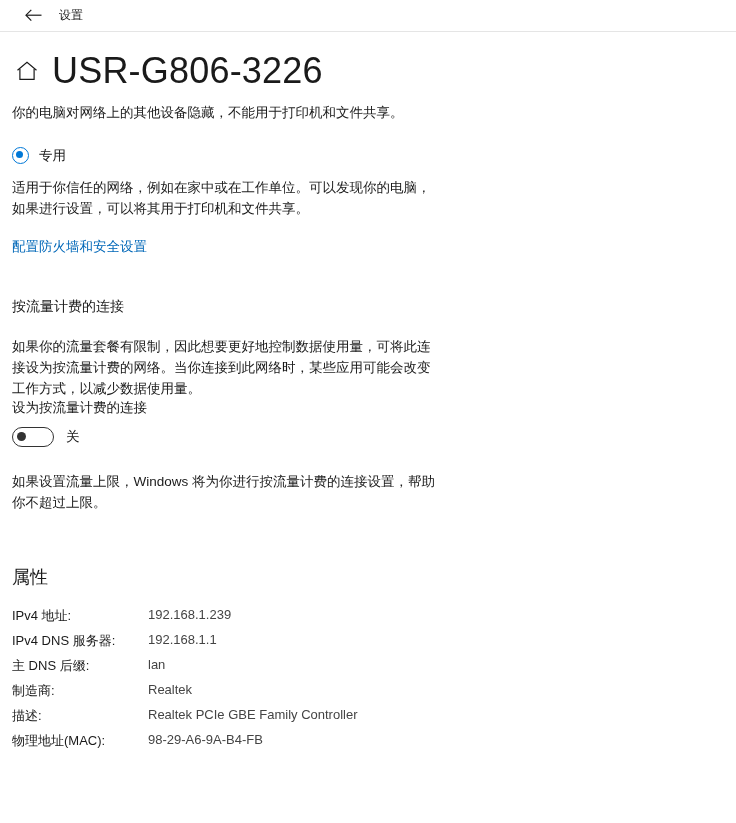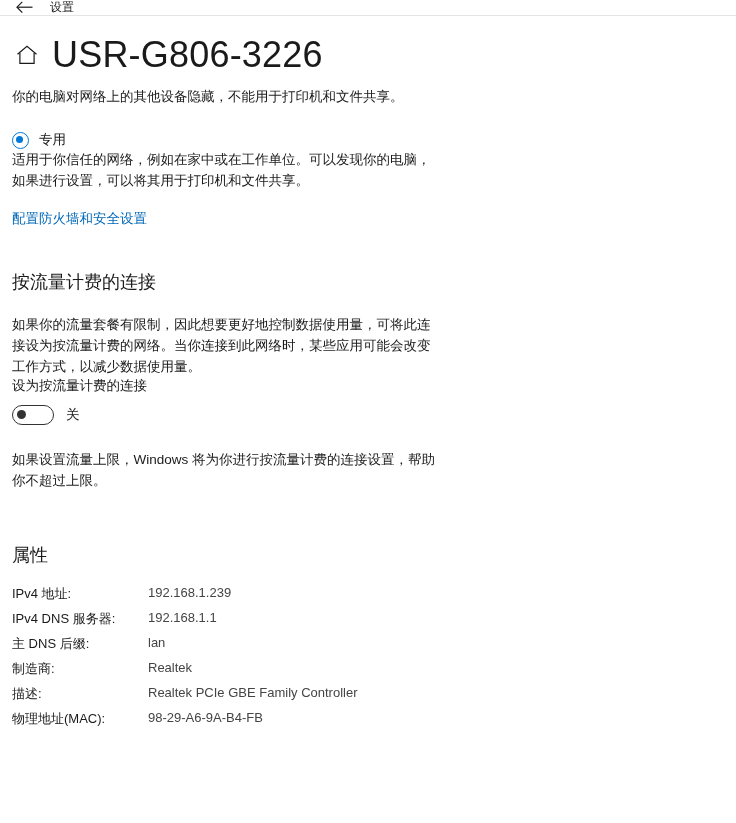--- a/index.html
+++ b/index.html
@@ -5,24 +5,24 @@
   * { box-sizing: border-box; }
   html, body {
     margin: 0; padding: 0;
     width: 736px; height: 823px;
     background: #ffffff;
     font-family: "Liberation Sans", sans-serif;
     color: #000000;
     overflow: hidden;
   }
   .titlebar {
-    height: 16px;
+    height: 32px;
     display: flex;
     align-items: center;
-    padding-left: 8px;
+    padding-left: 17px;
     border-bottom: 1px solid #e5e5e5;
   }
   .back-btn {
     width: 32px; height: 26px;
     display: flex; align-items: center; justify-content: center;
     font-size: 15px;
     color: #1a1a1a;
     cursor: pointer;
   }
   .titlebar-title {
@@ -55,22 +55,22 @@
   .para {
     font-size: 13.5px;
     line-height: 21px;
     color: #1a1a1a;
     margin: 0;
     max-width: 420px;
   }
   .top-desc { margin-top: 10px; }
   .radio-row {
     display: flex;
-    align-items: center;
     margin-top: 24px;
+    margin-bottom: 12px;
   }
   .radio {
     width: 17px; height: 17px;
     border-radius: 50%;
     border: 1.6px solid #0078d7;
     background: #fff;
     position: relative;
     margin-right: 10px;
     flex: none;
   }
@@ -85,21 +85,21 @@
   .radio-label { font-size: 13.5px; color: #1a1a1a; }
   .link {
     color: #0067b8;
     font-size: 13.5px;
     text-decoration: none;
     display: inline-block;
     cursor: pointer;
   }
   .link-row { margin-top: 18px; }
   h2.section {
-    font-size: 18px;
+    font-size: 14px;
     font-weight: normal;
     color: #1a1a1a;
     margin: 42px 0 20px 0;
   }
   .sub-label {
     font-size: 13.5px;
     color: #1a1a1a;
     margin-bottom: 10px;
   }
   .toggle-row {

